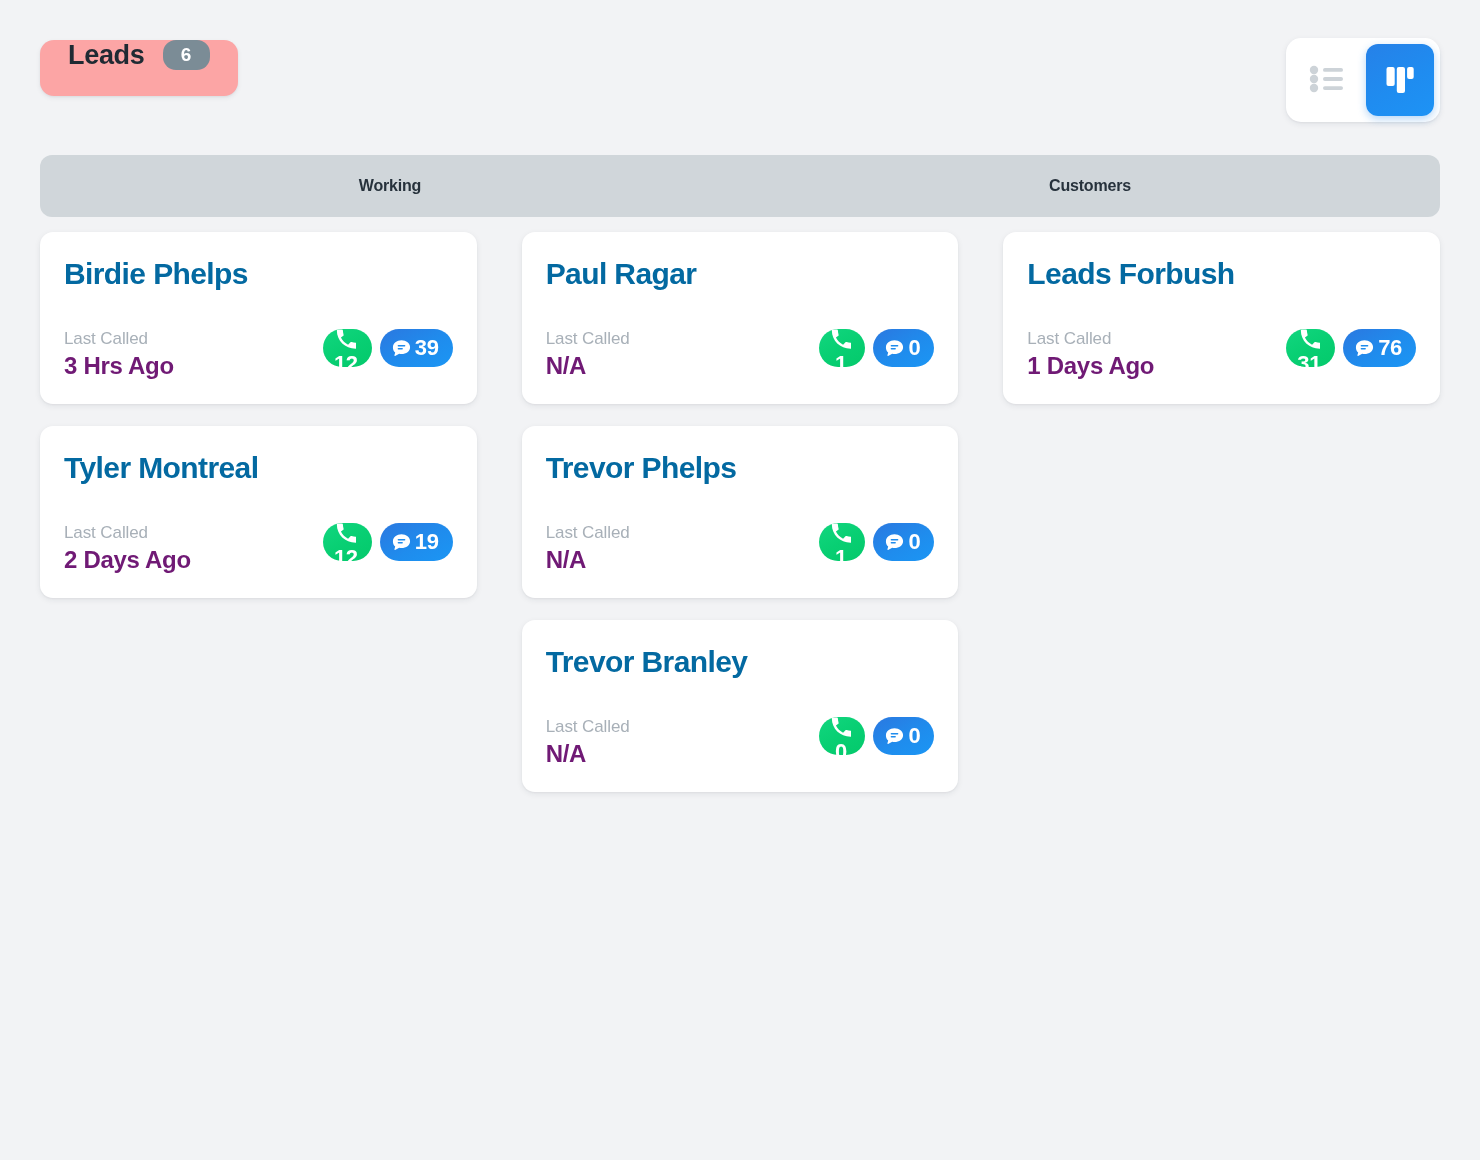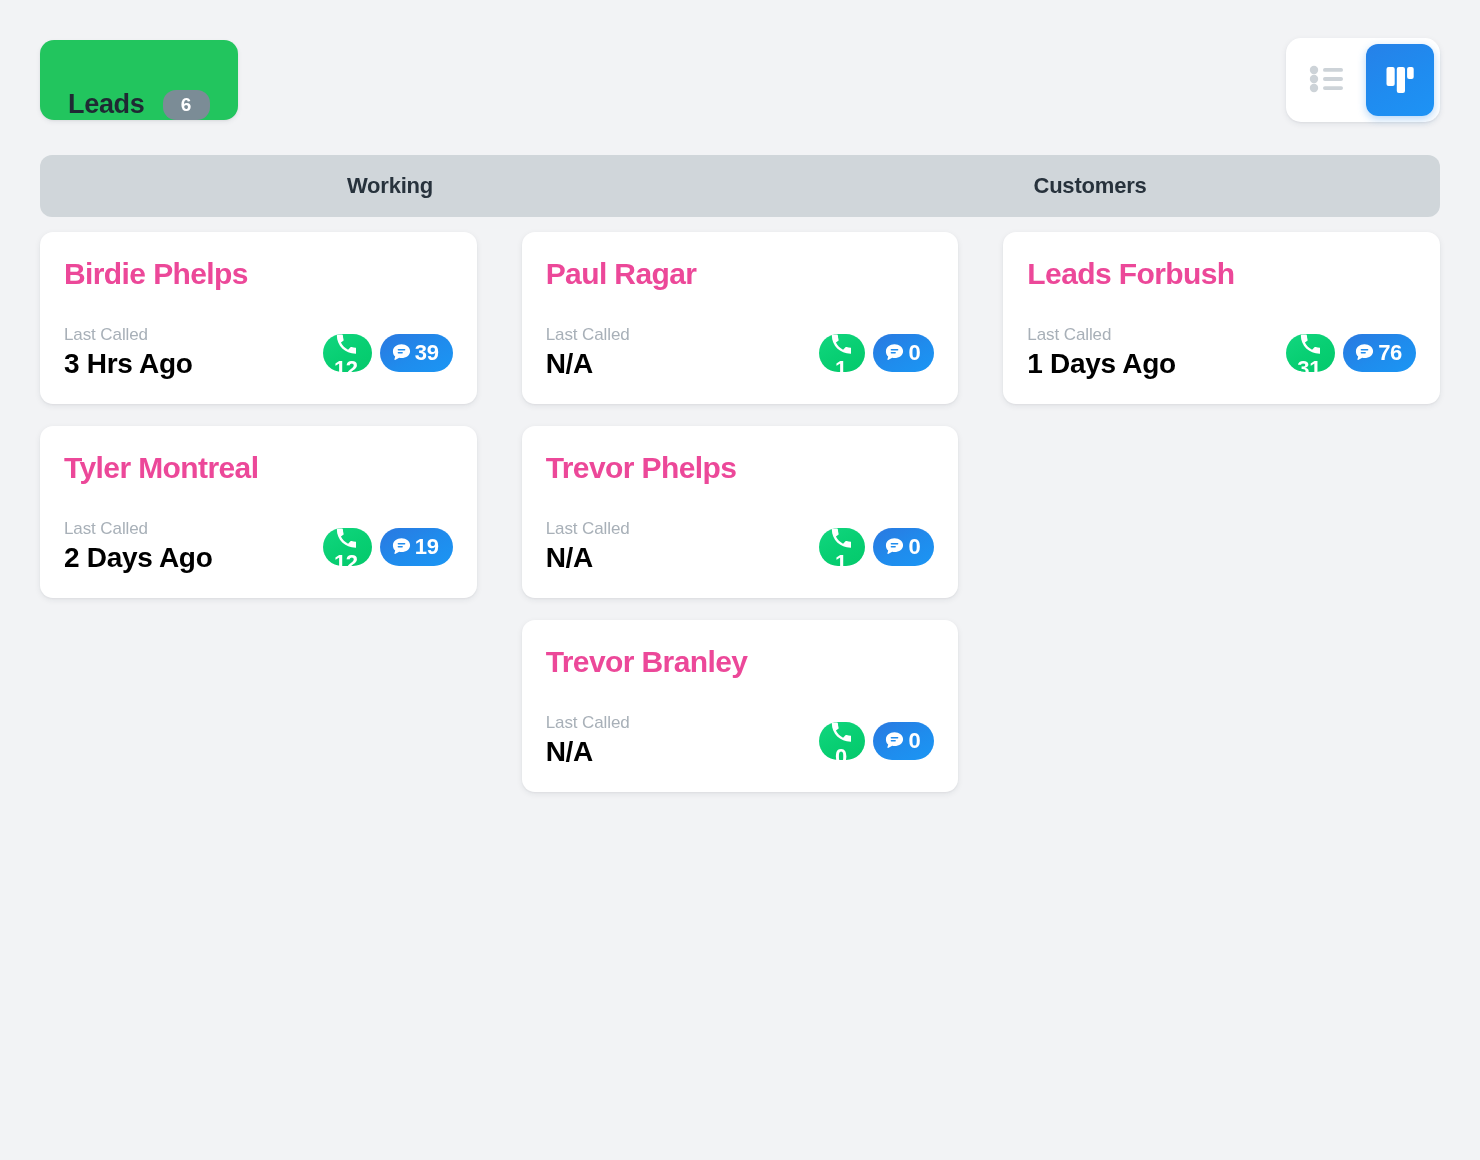--- a/index.html
+++ b/index.html
@@ -24,27 +24,27 @@
     position: absolute;
     top: 0; left: 0;
     width: 1480px;
     height: 130px;
   }
 
   .leads-chip {
     position: absolute;
     left: 40px;
     top: 40px;
-    height: 80px;
+    height: 56px;
     min-width: 188px;
-    background: #22c55e;
+    background: #fca5a5;
     border-radius: 14px;
     box-shadow: 0 2px 5px rgba(30,40,60,0.07), 0 1px 2px rgba(30,40,60,0.05);
     display: flex;
-    align-items: flex-end;
+    align-items: flex-start;
     padding: 0 28px;
     gap: 18px;
   }
 
   .leads-chip .title {
     font-size: 27px;
     font-weight: bold;
     color: #1f2a33;
     letter-spacing: -0.3px;
   }
@@ -105,21 +105,21 @@
     background: #d0d6da;
     border-radius: 12px;
     display: flex;
   }
 
   .col-header {
     flex: 1 1 0;
     display: flex;
     align-items: center;
     justify-content: center;
-    font-size: 22px;
+    font-size: 16px;
     font-weight: bold;
     color: #27323c;
     letter-spacing: -0.2px;
   }
 
   
   .board {
     position: absolute;
     left: 40px;
     top: 232px;
@@ -145,47 +145,47 @@
     height: 172px;
     display: flex;
     flex-direction: column;
     justify-content: space-between;
     cursor: pointer;
   }
 
   .lead-name {
     font-size: 30px;
     font-weight: bold;
-    color: #ec4899;
+    color: #0369a1;
     letter-spacing: -0.6px;
     line-height: 1.05;
   }
 
   .card-bottom {
     display: flex;
-    align-items: center;
+    align-items: flex-start;
     justify-content: space-between;
   }
 
   .last-called {
     display: flex;
     flex-direction: column;
     gap: 3px;
   }
 
   .last-called .label {
     font-size: 17px;
     color: #a8b0b8;
     font-weight: normal;
     letter-spacing: -0.1px;
   }
 
   .last-called .value {
-    font-size: 28px;
-    color: #000000;
+    font-size: 24px;
+    color: #701a75;
     font-weight: bold;
     letter-spacing: -0.3px;
   }
 
   .badges {
     display: flex;
     gap: 8px;
     align-items: center;
   }
 

